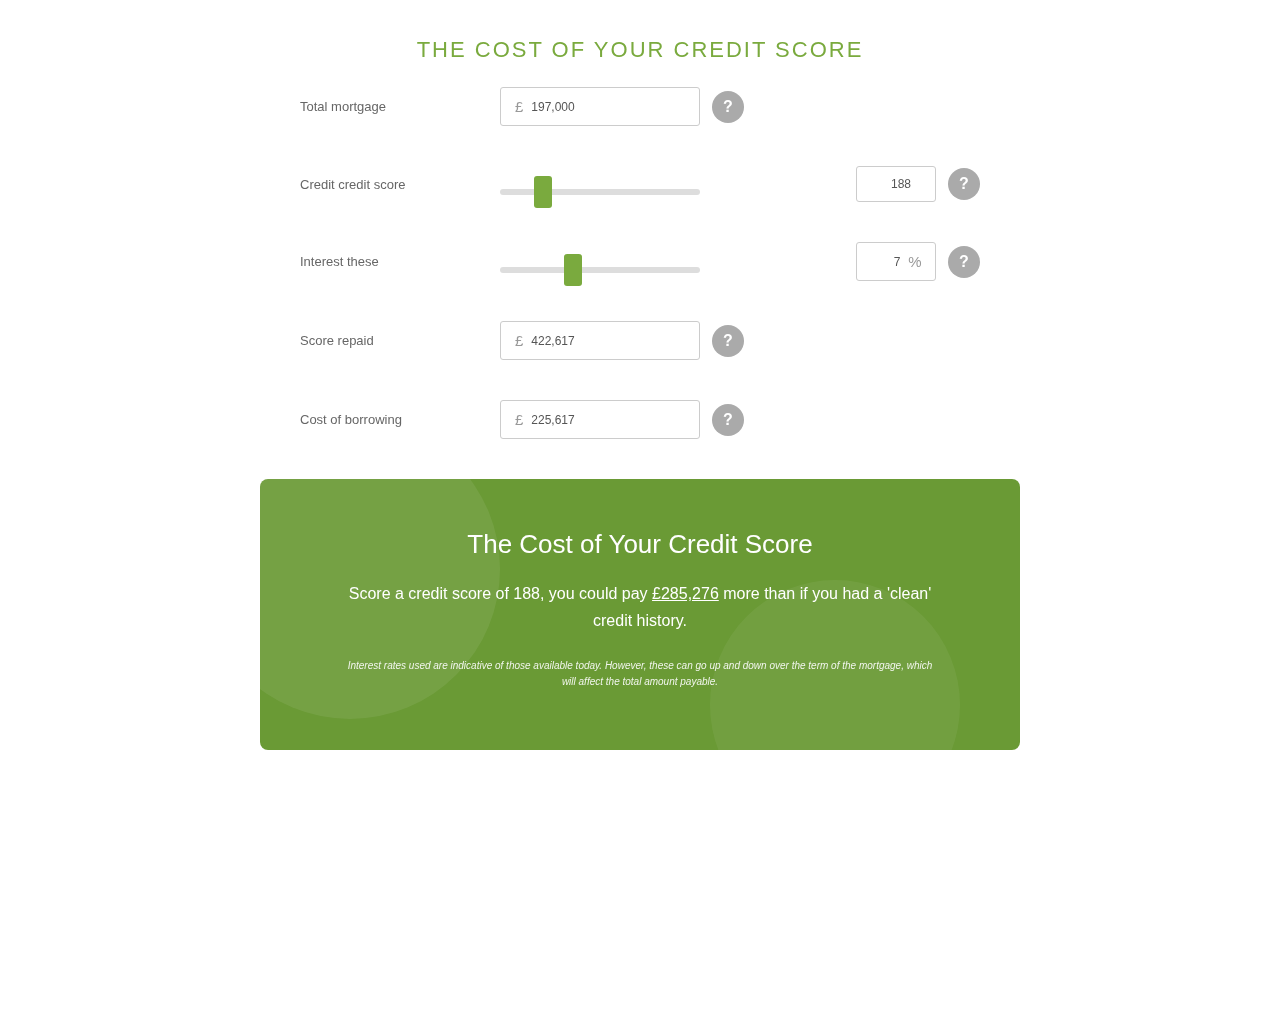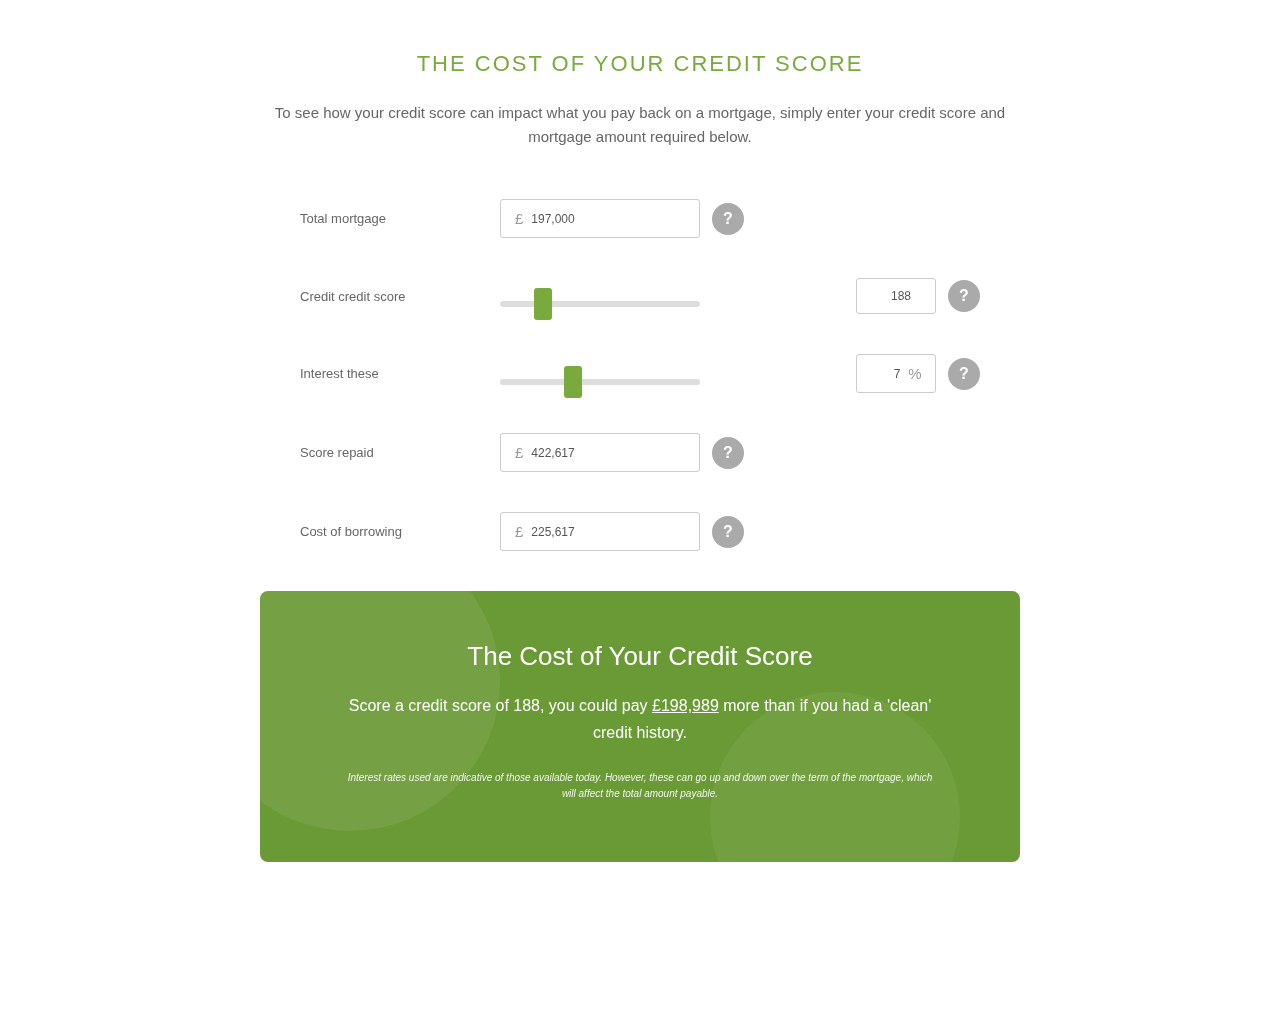--- a/index.html
+++ b/index.html
@@ -6,21 +6,21 @@
     body {
       font-family: 'Segoe UI', Arial, sans-serif;
       background: #fff;
       color: #555;
       min-height: 1022px;
       width: 1280px;
     }
 
     .page-wrapper {
       max-width: 800px;
-      margin: 16px auto;
+      margin: 2px auto;
       padding: 35px 20px 0;
     }
 
     .page-title {
       text-align: center;
       color: #7aaa3e;
       font-size: 22px;
       font-weight: 400;
       letter-spacing: 2px;
       text-transform: uppercase;
@@ -228,21 +228,20 @@
 
     .slider-row .form-control-area {
       gap: 12px;
     }
   </style>
 </head>
 <body>
 
 <div class="page-wrapper">
   <h1 class="page-title">THE COST OF YOUR CREDIT SCORE</h1>
-  <p class="page-subtitle">To see how your credit score can impact what you pay back on a mortgage, simply enter your credit score and mortgage amount required below.</p>
 
   <div class="form-section">
 
     <div class="form-row">
       <div class="form-label">Total mortgage</div>
       <div class="form-control-area">
         <div class="input-box wide">
           <span class="currency">£</span>
           <input type="text" value="197,000" style="">
         </div>
@@ -297,18 +296,18 @@
         </div>
         <button class="help-btn">?</button>
       </div>
     </div>
 
   </div>
 
   <div class="info-card">
     <div class="info-card-title">The Cost of Your Credit Score</div>
     <div class="info-card-body">
-      <span>Score a credit score of </span><span>188</span><span>, you could pay </span><span class="highlight">£198,989</span><span> more than if you had a 'clean' credit history.</span>
+      <span>Score a credit score of </span><span>188</span><span>, you could pay </span><span class="highlight">£285,276</span><span> more than if you had a 'clean' credit history.</span>
     </div>
     <div class="info-card-footnote">Interest rates used are indicative of those available today. However, these can go up and down over the term of the mortgage, which will affect the total amount payable.</div>
   </div>
 
 </div>
 
 </body></html>

